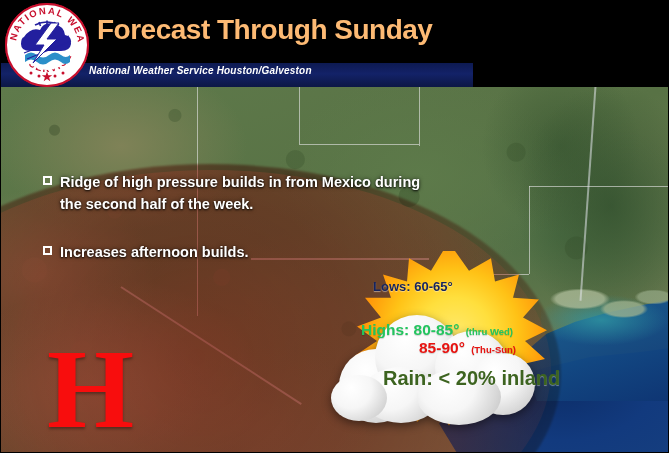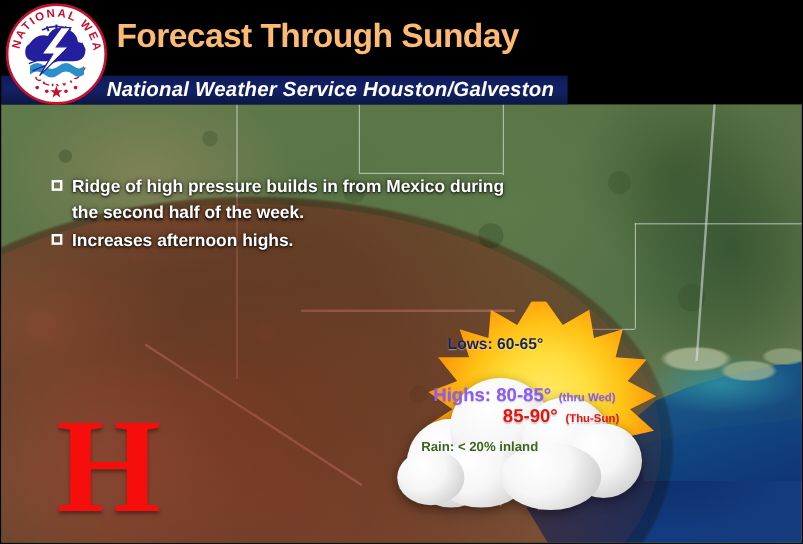--- a/index.html
+++ b/index.html
@@ -169,21 +169,21 @@
   #subtitle-bar {
     position: absolute;
     left: 0; top: 62px;
     width: 472px; height: 24px;
     background: linear-gradient(180deg, #0d1a52 0%, #132268 45%, #0c1745 100%);
   }
   #subtitle {
     position: absolute;
     left: 88px; top: 64px;
     color: #ffffff;
-    font-size: 17px;
+    font-size: 10px;
     font-weight: bold;
     font-style: italic;
     letter-spacing: .2px;
     white-space: nowrap;
   }
 
   
   #logo {
     position: absolute;
     left: 4px; top: 2px;
@@ -206,20 +206,21 @@
     color: #ffffff;
     font-size: 14.5px;
     font-weight: bold;
     line-height: 22px;
     text-shadow: 0 1px 2px rgba(0,0,0,.85), 0 0 4px rgba(0,0,0,.6);
   }
   .bullet-row {
     display: flex;
     align-items: flex-start;
     margin-bottom: 1px;
+    margin-top: 26px;
   }
   .bullet-box {
     flex: 0 0 auto;
     width: 9px; height: 9px;
     border: 2px solid #ffffff;
     margin: 5px 8px 0 0;
     box-sizing: border-box;
   }
   .bullet-text { flex: 1 1 auto; }
 
@@ -272,39 +273,39 @@
   
   .co-text { position: absolute; white-space: nowrap; font-weight: bold; }
   #lows {
     left: 372px; top: 278px;
     color: #14235e;
     font-size: 13px;
     text-shadow: 0 1px 1px rgba(255,255,255,.45);
   }
   #highs1 {
     left: 360px; top: 320px;
-    color: #8b5cf6;
+    color: #22c55e;
     font-size: 15.5px;
     text-shadow: 0 1px 1px rgba(0,0,0,.18);
   }
   #highs2 {
     left: 418px; top: 338px;
     color: #e8120f;
     font-size: 15.5px;
     text-shadow: 0 1px 1px rgba(0,0,0,.18);
   }
   .sub-note {
     font-size: 9.5px;
     font-weight: bold;
     margin-left: 2px;
   }
   #rain {
-    left: 350px; top: 366px;
+    left: 382px; top: 366px;
     color: #3d6420;
-    font-size: 11px;
+    font-size: 20px;
     text-shadow: 0 1px 1px rgba(255,255,255,.4);
   }
 </style>
 </head>
 <body>
 
 <div id="page">
 
   <div id="map">
     <div class="terrain t-base"></div>
@@ -333,21 +334,21 @@
     <div id="ridge2"></div>
   </div>
 
   <div id="bullets">
     <div class="bullet-row">
       <span class="bullet-box"></span>
       <span class="bullet-text">Ridge of high pressure builds in from Mexico during the second half of the week.</span>
     </div>
     <div class="bullet-row">
       <span class="bullet-box"></span>
-      <span class="bullet-text">Increases afternoon highs.</span>
+      <span class="bullet-text">Increases afternoon builds.</span>
     </div>
   </div>
 
   <div id="high-h">H</div>
 
   <div id="callout">
     <div id="sun"></div>
     <div id="cloud">
       <div class="puff" style="left:8px;  top:44px; width:74px; height:74px;"></div>
       <div class="puff" style="left:44px; top:10px; width:84px; height:84px;"></div>

